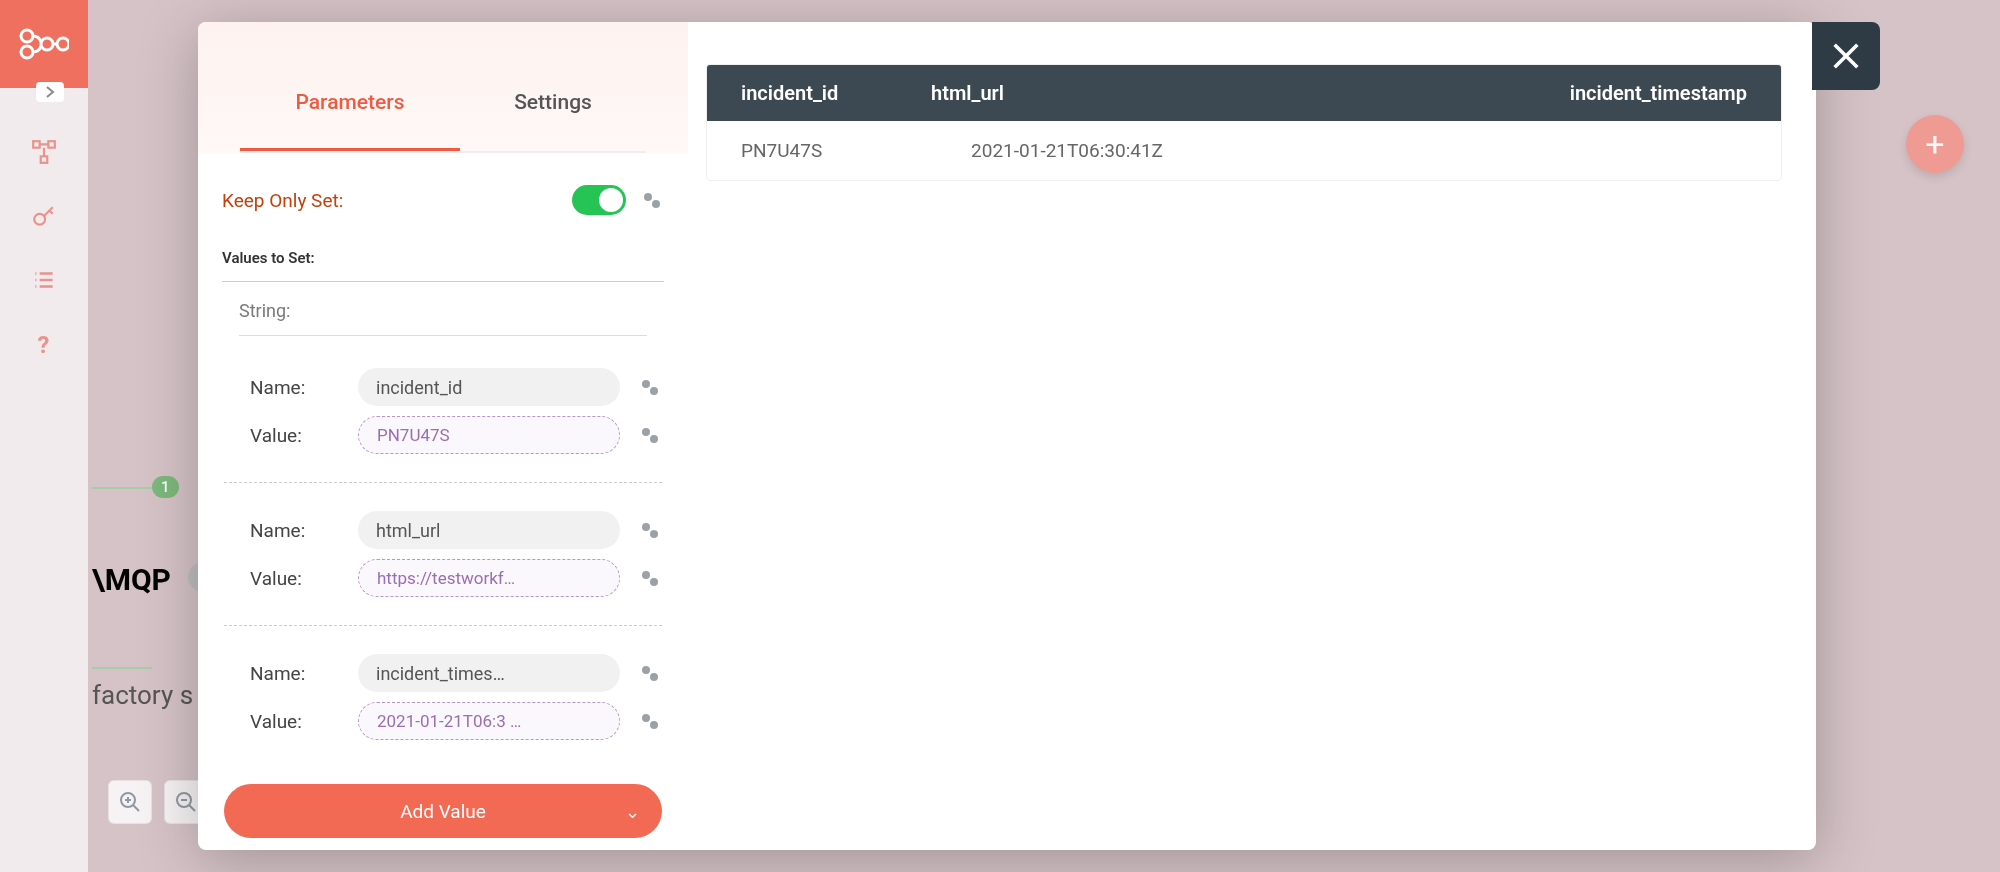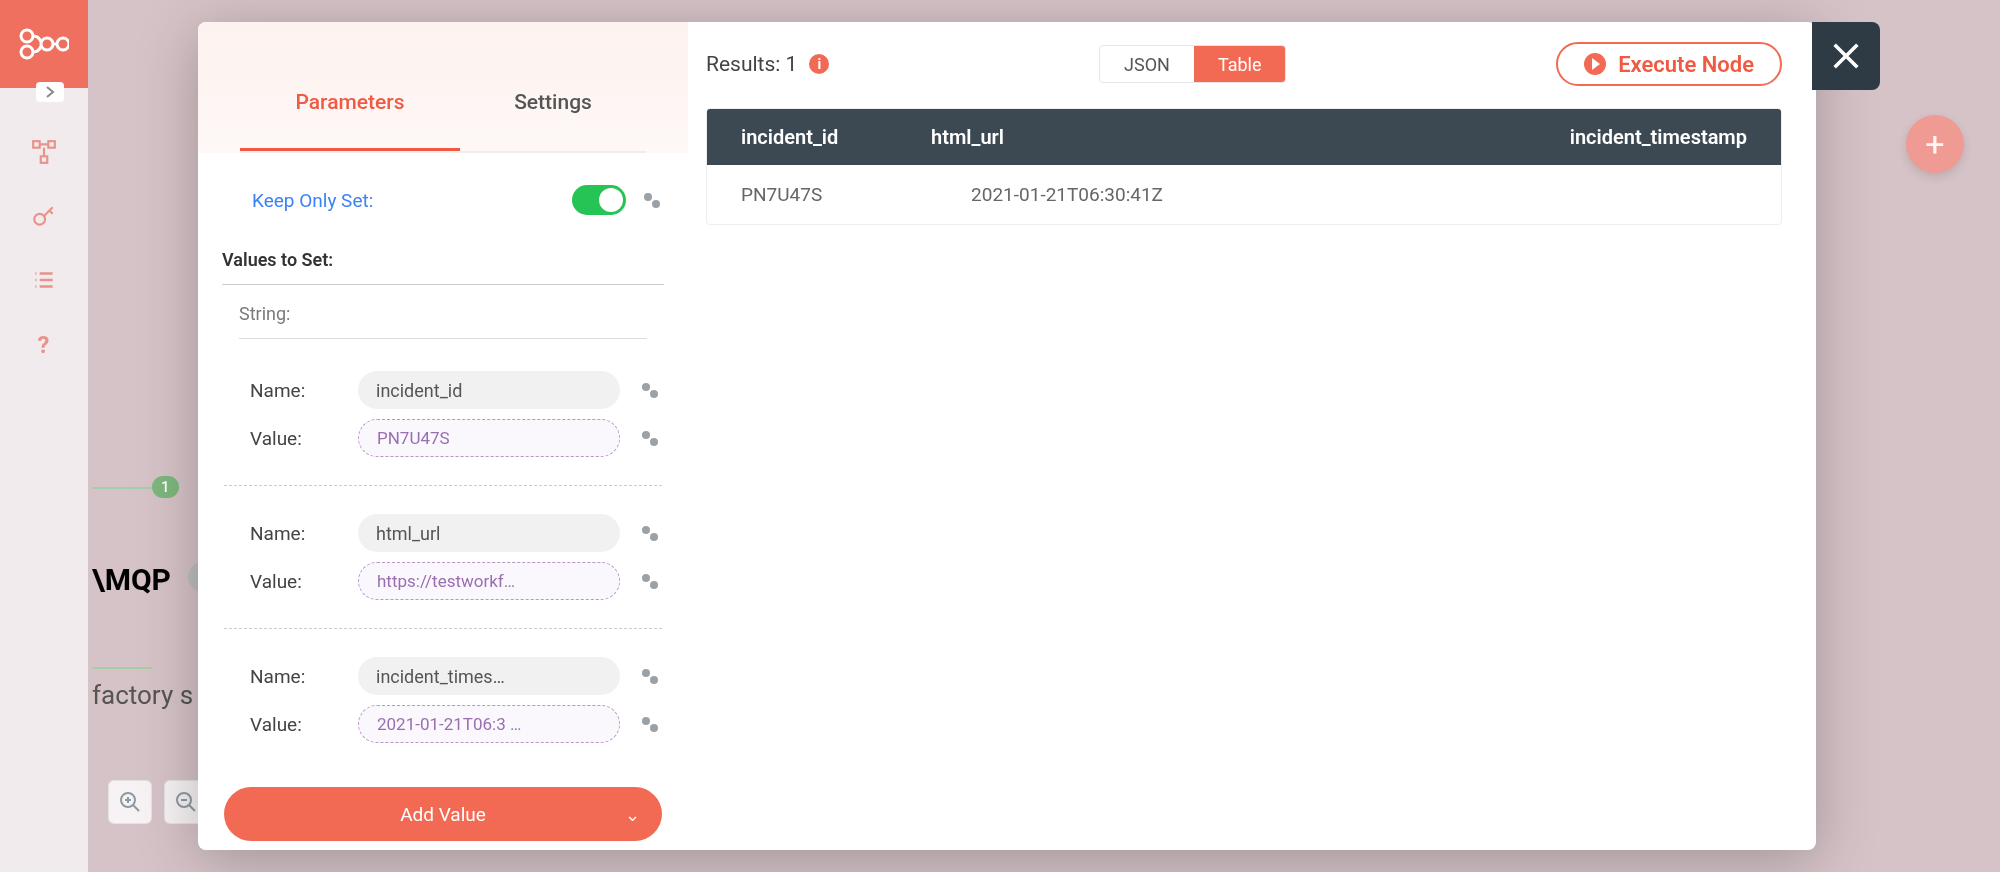--- a/index.html
+++ b/index.html
@@ -97,34 +97,34 @@
     text-align:center;
   }
   .tab.parameters { width:220px; color:#f05a42; border-bottom:3px solid #f05a42; }
   .tab.settings { flex:1; color:#555; }
 
   .panel-body { padding:26px 20px 24px; }
   .row {
     display:flex; align-items:center; justify-content:space-between;
     padding:6px 4px;
   }
-  .row-label { font-size:19px; color:#3b82f6;margin-left:30px; }
+  .row-label { font-size:19px; color:#c2410c; }
   .row-right { display:flex; align-items:center; gap:14px; }
   .toggle {
     width:54px; height:30px; border-radius:15px;
     background:#26c454; position:relative;
   }
   .toggle::after {
     content:""; position:absolute; right:3px; top:3px;
     width:24px; height:24px; border-radius:50%; background:#fff;
   }
   .gear { color:#9aa2a8; width:24px; height:24px; }
   .gear svg { width:24px; height:24px; }
   .section-title {
-    font-size:18px; font-weight:600; color:#333;
+    font-size:15px; font-weight:600; color:#333;
     margin:28px 4px 6px;
     border-bottom:1px solid #ccc; padding-bottom:14px;
   }
   .subheading {
     font-size:18px; color:#7a7a7a; margin:18px 21px 8px;
     border-bottom:1px solid #ddd; padding-bottom:14px;
   }
   .kv-group { padding:14px 6px 14px 32px; }
   .kv-line { display:flex; align-items:center; gap:18px; margin:10px 0; }
   .kv-label { width:90px; font-size:19px; color:#444; }
@@ -369,34 +369,20 @@
       </div>
 
       <div class="add-value-btn">
         <span>Add Value</span>
         <span class="chev">⌄</span>
       </div>
     </div>
   </div>
 
   <div class="right-panel">
-    <div class="rp-top">
-      <div class="results-wrap">
-        <span>Results: 1</span>
-        <span class="info-badge">i</span>
-      </div>
-      <div class="view-toggle">
-        <div class="view-opt">JSON</div>
-        <div class="view-opt active">Table</div>
-      </div>
-      <div class="exec-btn">
-        <span class="play"></span>
-        <span>Execute Node</span>
-      </div>
-    </div>
 
     <div class="table">
       <div class="thead">
         <div class="th col1">incident_id</div>
         <div class="th col2">html_url</div>
         <div class="th col3">incident_timestamp</div>
       </div>
       <div class="trow">
         <div class="td col1">PN7U47S</div>
         <div class="td col3">2021-01-21T06:30:41Z</div>

